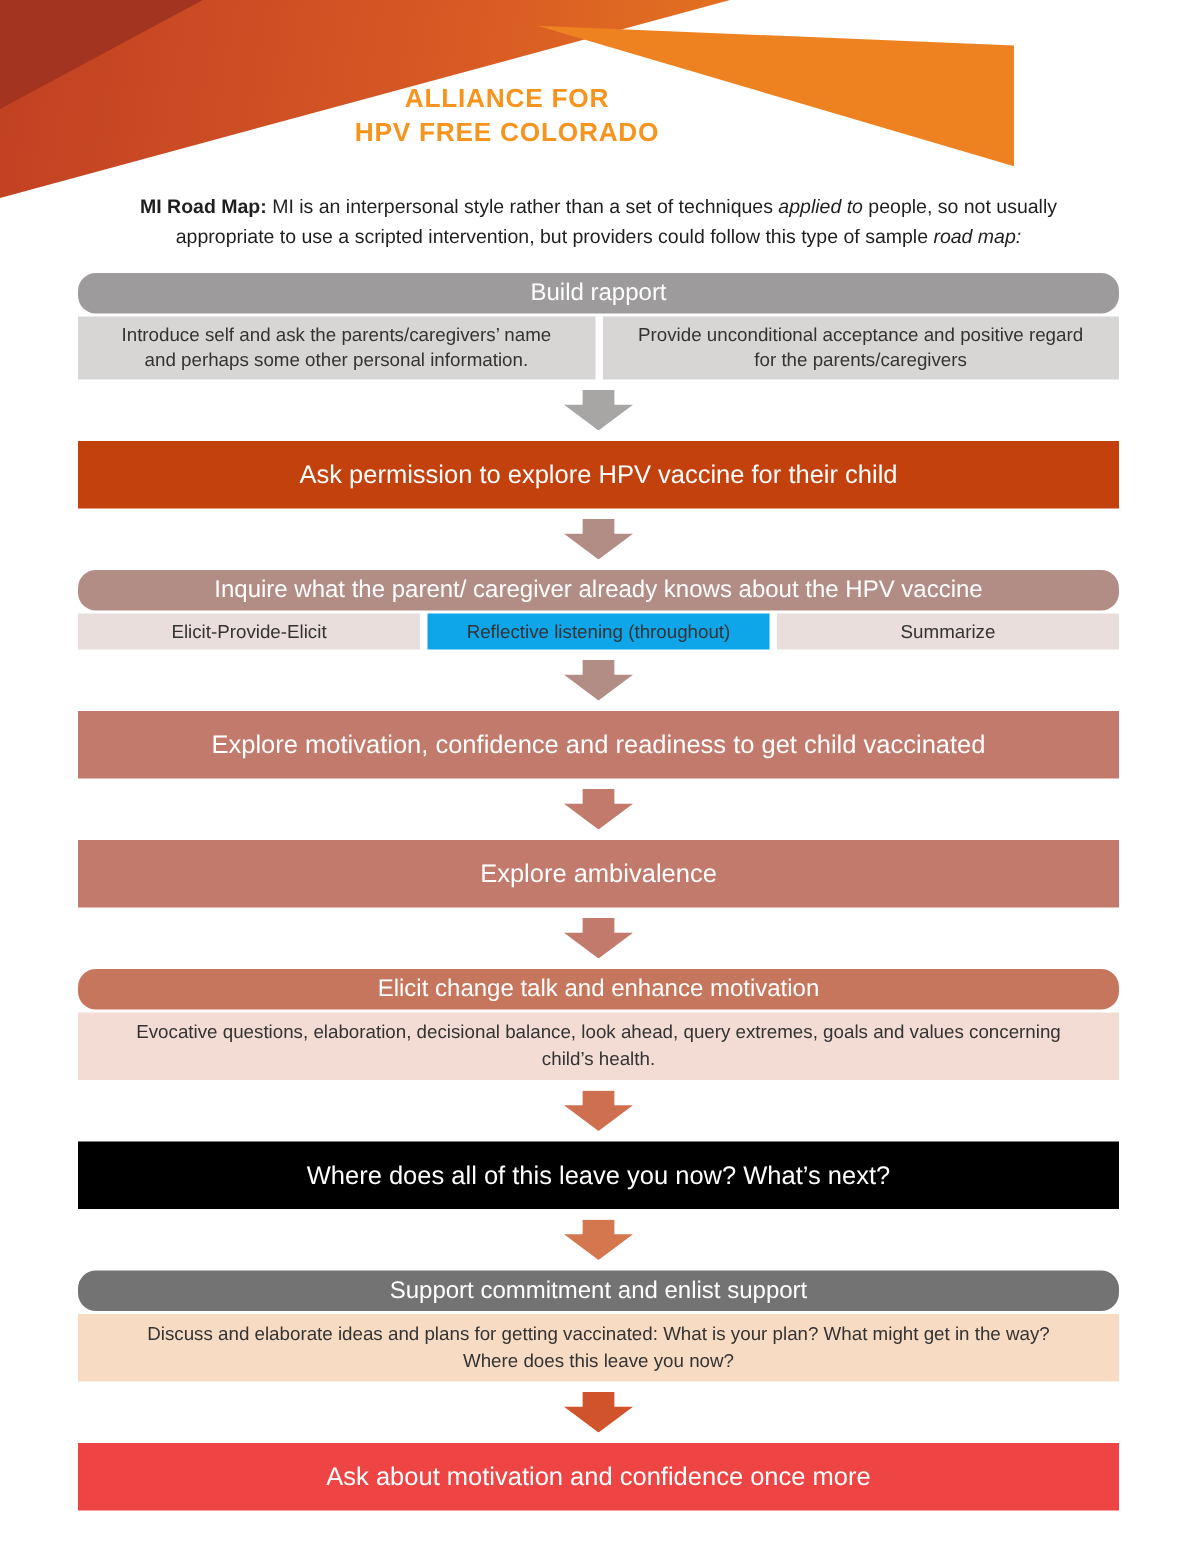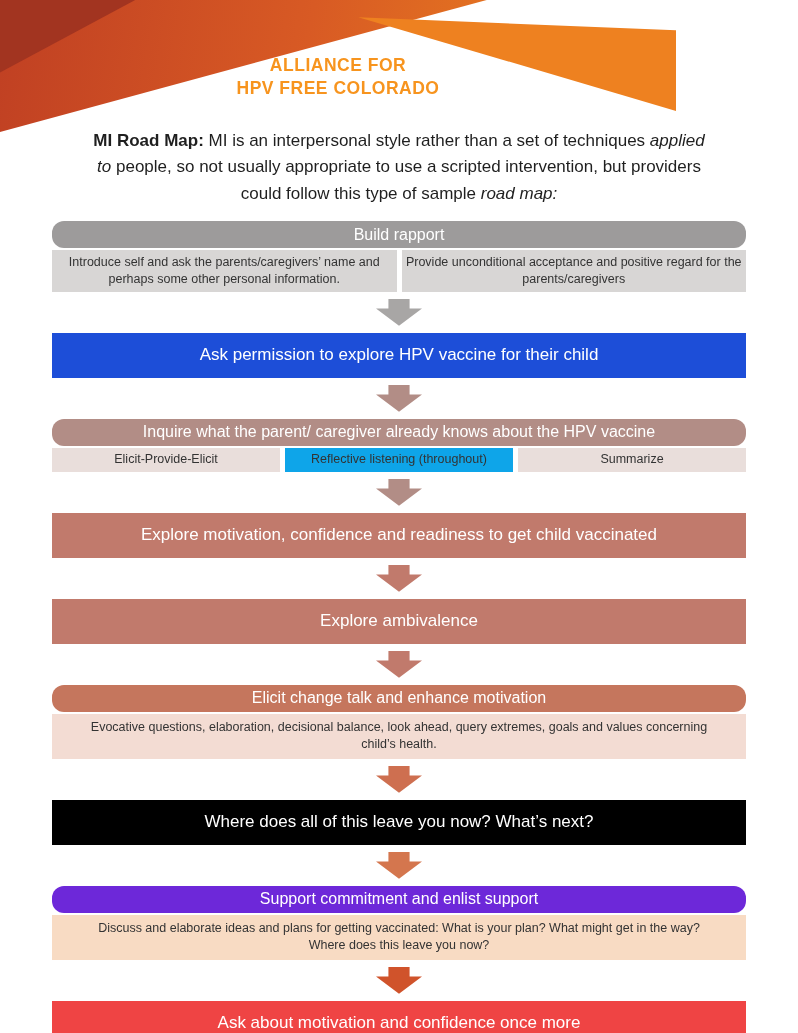--- a/index.html
+++ b/index.html
@@ -35,42 +35,42 @@
     font-size: 17.5px;
     line-height: 1.3;
     letter-spacing: 0.5px;
   }
 
   
   .intro {
     width: 628px;
     margin: -4px auto 0;
     text-align: center;
-    font-size: 17px;
+    font-size: 13px;
     line-height: 1.55;
     color: #1f1f1f;
   }
 
   
   .flow { margin: 14px 52px 0; }
   .bar {
     display: flex; align-items: center; justify-content: center;
     color: #ffffff; text-align: center;
     padding: 0 14px;
   }
   .bar.tall { min-height: 45px; font-size: 17px; }
   .bar.head { min-height: 27px; font-size: 16px; border-radius: 12px; }
   .subrow { display: flex; gap: 5px; margin-top: 2px; }
   .cell {
     flex: 1;
     display: flex; align-items: center; justify-content: center;
     text-align: center;
     font-size: 12.5px; color: #333333;
     line-height: 1.35;
-    padding: 4px 0;
+    padding: 4px 20px;
     min-height: 26px;
   }
   .cell.slim { min-height: 18px; padding: 3px 6px; text-align: center; }
   .sub-single {
     margin-top: 2px;
     display: flex; align-items: center; justify-content: center;
     text-align: center;
     font-size: 12.5px; color: #333333;
     line-height: 1.4;
     padding: 5px 36px;
@@ -99,21 +99,21 @@
 
 <div class="flow">
 
   <div class="bar head" style="background-color: rgb(157, 155, 155);">Build rapport</div>
   <div class="subrow">
     <div class="cell" style="background-color: rgb(216, 214, 213);">Introduce self and ask the parents/caregivers’ name and perhaps some other personal information.</div>
     <div class="cell" style="background-color: rgb(216, 214, 213);">Provide unconditional acceptance and positive regard for the parents/caregivers</div>
   </div>
   <div class="arrow" style="background-color: rgb(168, 166, 165);"></div>
 
-  <div class="bar tall" style="background-color: #1d4ed8;">Ask permission to explore HPV vaccine for their child</div>
+  <div class="bar tall" style="background-color: #c2410c;">Ask permission to explore HPV vaccine for their child</div>
   <div class="arrow" style="background-color: rgb(178, 141, 134);"></div>
 
   <div class="bar head" style="background-color: rgb(178, 141, 134);">Inquire what the parent/ caregiver already knows about the HPV vaccine</div>
   <div class="subrow">
     <div class="cell slim" style="background-color: rgb(233, 222, 219);">Elicit-Provide-Elicit</div>
     <div class="cell slim" style="background-color: #0ea5e9;">Reflective listening (throughout)</div>
     <div class="cell slim" style="background-color: rgb(233, 222, 219);">Summarize</div>
   </div>
   <div class="arrow" style="background-color: rgb(178, 141, 134);"></div>
 
@@ -123,19 +123,19 @@
   <div class="bar tall" style="background-color: rgb(193, 122, 108); text-align: center;">Explore ambivalence</div>
   <div class="arrow" style="background-color: rgb(193, 122, 108);"></div>
 
   <div class="bar head" style="background-color: rgb(197, 118, 93);">Elicit change talk and enhance motivation</div>
   <div class="sub-single" style="background-color: rgb(243, 220, 211);">Evocative questions, elaboration, decisional balance, look ahead, query extremes, goals and values concerning child’s health.</div>
   <div class="arrow" style="background-color: rgb(206, 111, 80);"></div>
 
   <div class="bar tall" style="background-color: #000000;">Where does all of this leave you now?  What’s next?</div>
   <div class="arrow" style="background-color: rgb(212, 118, 78);"></div>
 
-  <div class="bar head" style="background-color: #6d28d9;">Support commitment and enlist support</div>
+  <div class="bar head" style="background-color: #737373;">Support commitment and enlist support</div>
   <div class="sub-single" style="background-color: rgb(248, 219, 195);">Discuss and elaborate ideas and plans for getting vaccinated: What is your plan? What might get in the way? Where does this leave you now?</div>
   <div class="arrow" style="background-color: rgb(208, 83, 43);"></div>
 
   <div class="bar tall" style="background-color: #ef4444;">Ask about motivation and confidence once more</div>
 
 </div>
 
 </body></html>

